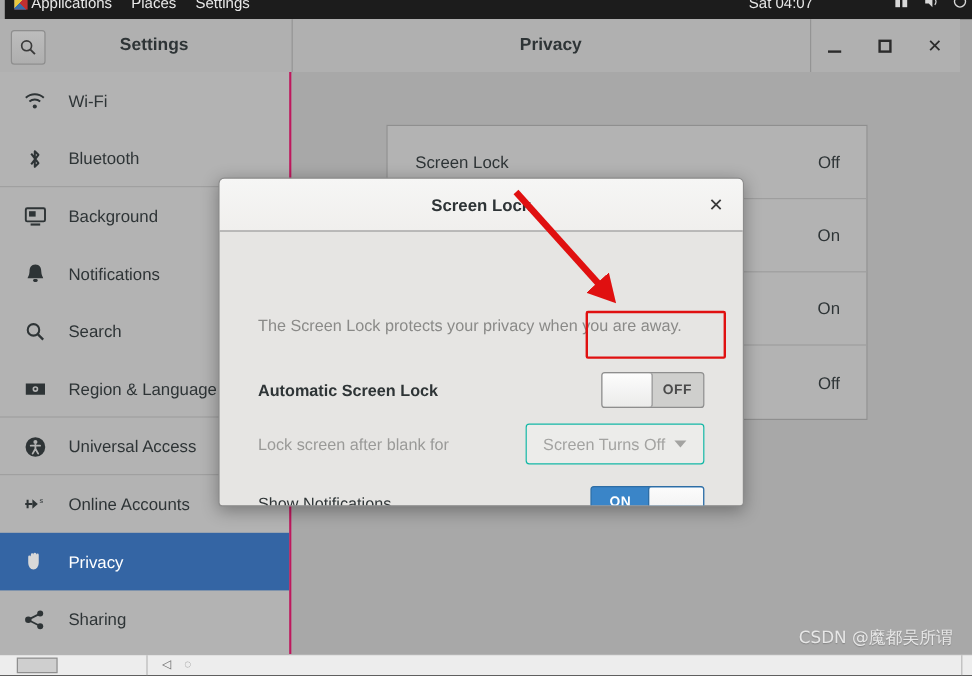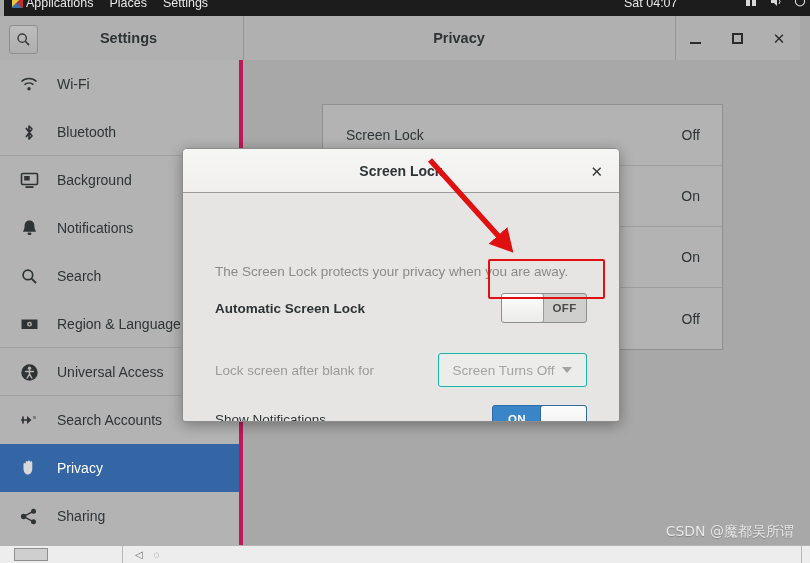--- a/index.html
+++ b/index.html
@@ -102,21 +102,21 @@
     position: relative; top: 5px;
   }
   .wb-max { width: 7px; height: 7px; border: 2px solid #2b2b2b; }
   .wb-close { font-size: 15px; font-weight: bold; line-height: 1; }
 
   
   #sidebar {
     position: absolute; left: 0; top: 44px;
     width: 243px; height: 486px;
     background: #b3b3b3;
-    border-right: 4px solid #be185d;
+    border-right: 2px solid #be185d;
     box-sizing: border-box;
     overflow: hidden;
   }
   .side-item {
     position: relative;
     height: 48px;
     display: flex; align-items: center;
     padding-left: 18px;
     font-size: 14px; color: #2e3436;
     cursor: pointer;
@@ -206,21 +206,21 @@
     position: absolute; left: 32px; top: 71px;
     font-size: 13.5px; color: #8a8a88;
     white-space: nowrap;
     text-align: right;
   }
   .dlg-row {
     position: absolute; left: 32px;
     width: 372px;
     display: flex; align-items: center; justify-content: space-between;
   }
-  #row-auto  { top: 98px; height: 34px; gap: 20px; }
+  #row-auto  { top: 115px; height: 34px; gap: 20px; }
   #row-blank { top: 160px; height: 34px; }
   #row-notif { top: 212px; height: 28px; }
   .dlg-label { font-size: 13.5px; color: #2e3436; }
   .dlg-label.bold { font-weight: bold; }
   .dlg-label.dim { color: #9a9a98; }
 
   
   .toggle {
     width: 86px; height: 30px;
     border: 1px solid #8e8e8e;
@@ -470,21 +470,21 @@
       </div>
 
       <div class="side-item">
         <span class="side-ico">
           <svg width="20" height="16" viewBox="0 0 20 16">
             <path d="M2 8 L8 8 M4 4.5 L4 11.5" stroke="#2e3436" stroke-width="1.7" fill="none"></path>
             <path d="M8 4 L12.5 8 L8 12 Z" fill="#2e3436"></path>
             <text x="14" y="7" font-size="6" fill="#2e3436" font-family="sans-serif">s</text>
           </svg>
         </span>
-        <span class="side-label">Search Accounts</span>
+        <span class="side-label">Online Accounts</span>
       </div>
 
       <div class="side-item selected">
         <span class="side-ico">
           <svg width="17" height="18" viewBox="0 0 17 18">
             <path d="M2.5 8 L2.5 5 A1.1 1.1 0 0 1 4.7 5 L4.7 3.2 A1.1 1.1 0 0 1 6.9 3.2 L6.9 2.7 A1.1 1.1 0 0 1 9.1 2.7 L9.1 3.4 A1.1 1.1 0 0 1 11.3 3.4 L11.3 9.5 C11.3 13 9.5 15.5 6.9 15.5 C4.3 15.5 2.5 13 2.5 9.5 Z" fill="#d8d8d8"></path>
           </svg>
         </span>
         <span class="side-label">Privacy</span>
       </div>

